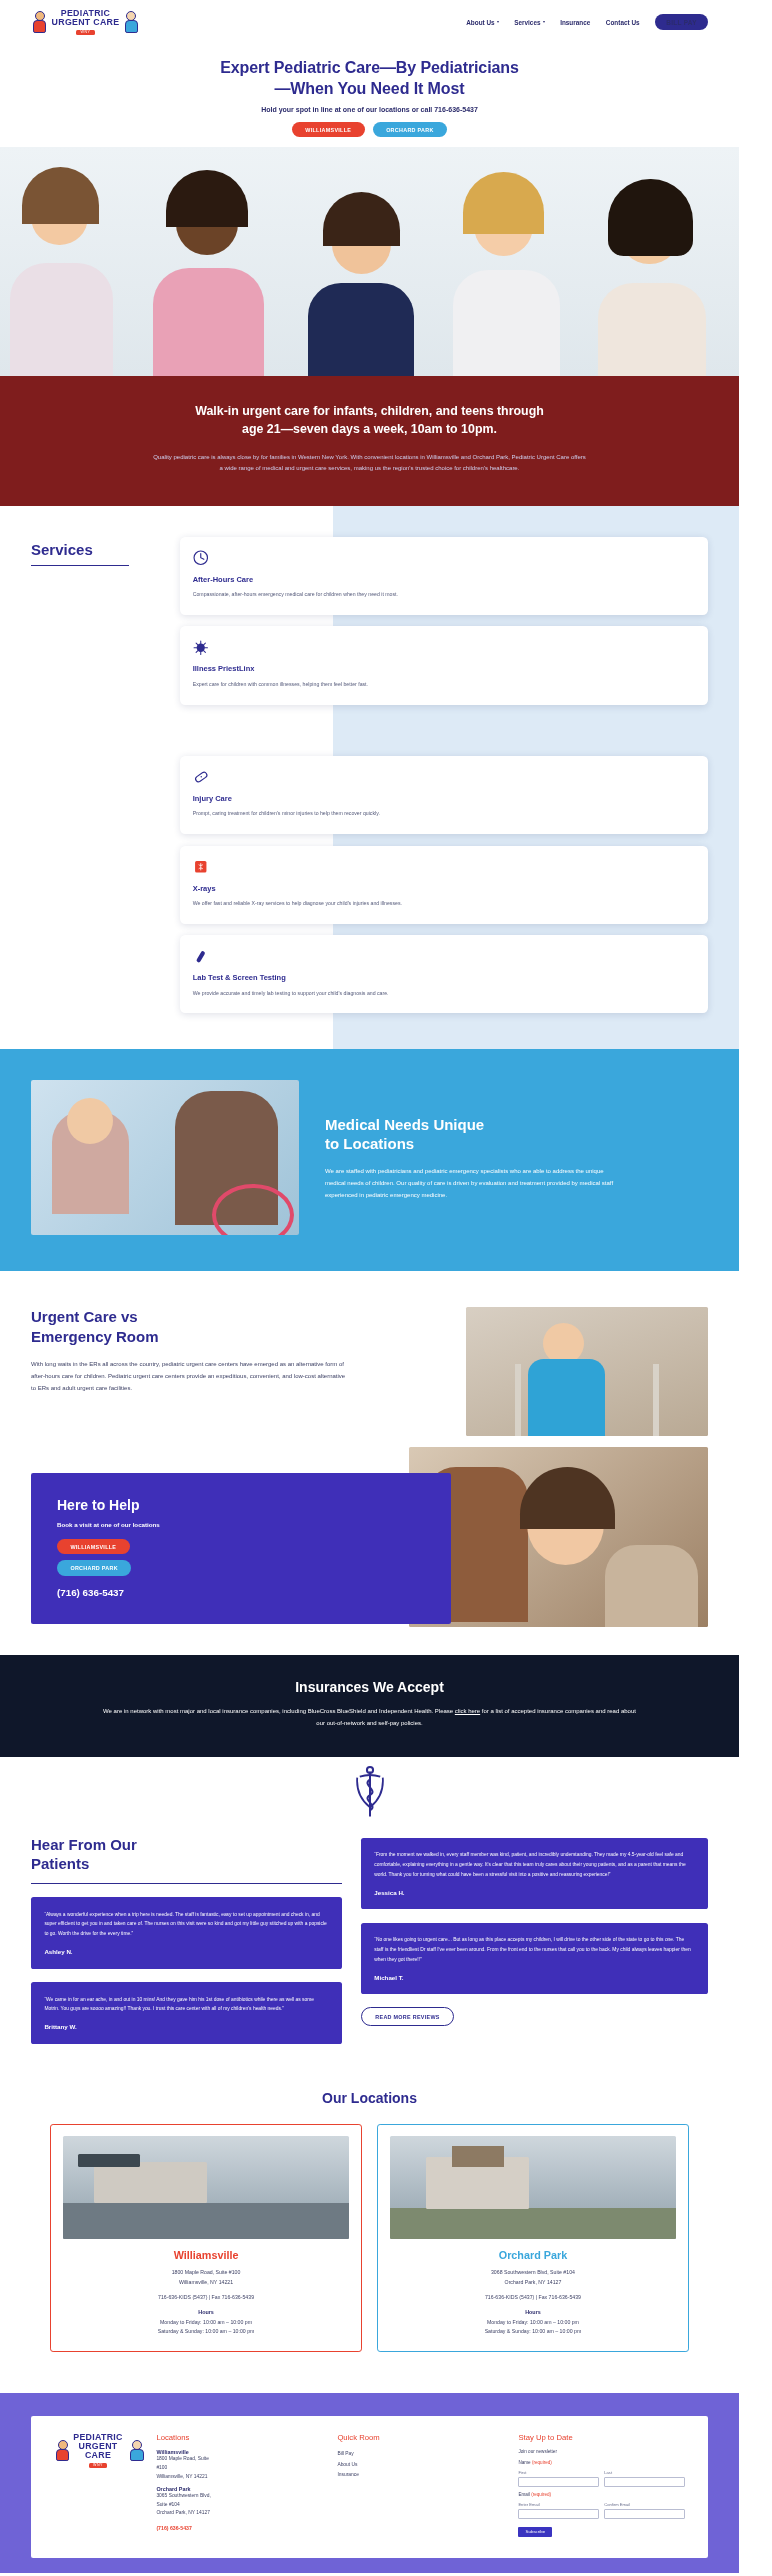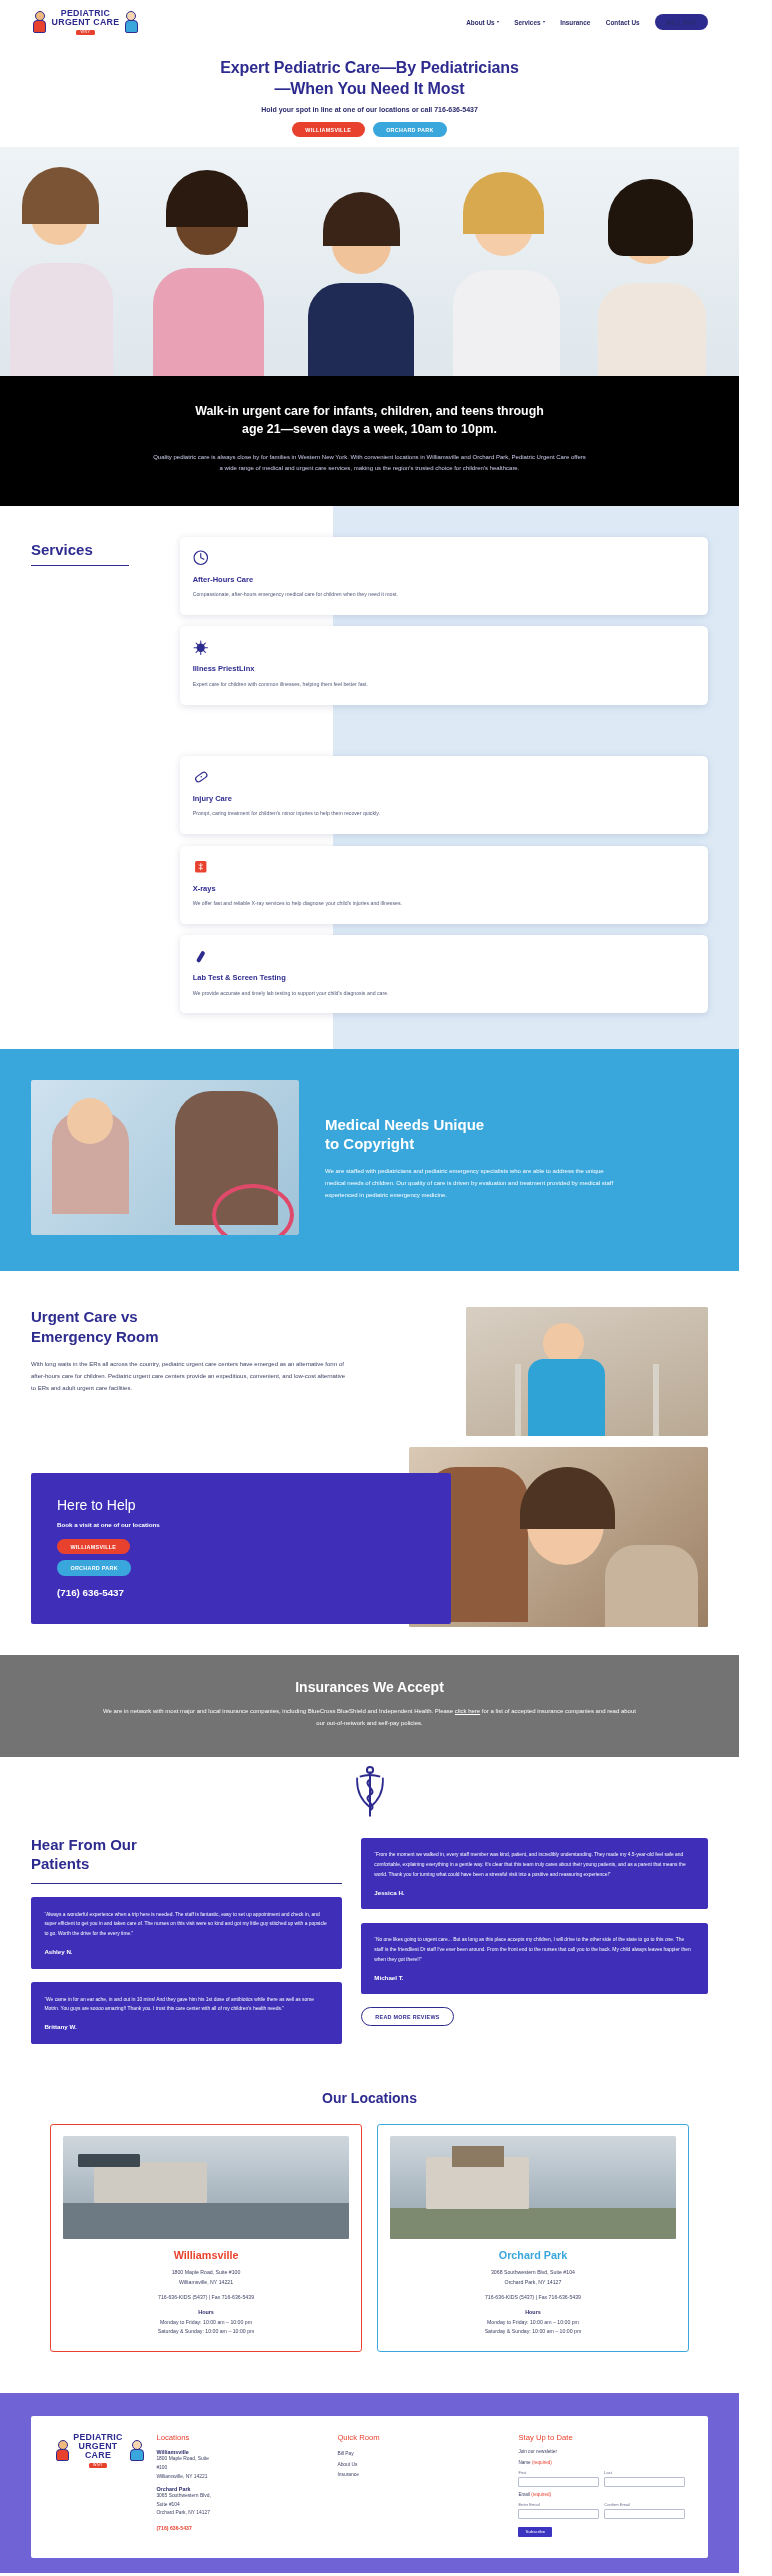--- a/index.html
+++ b/index.html
@@ -104,21 +104,21 @@
     margin-top: 9.3px;
     height: 229px;
     display: flex;
     background: linear-gradient(#f4f7fa,#e8eef3);
     overflow: hidden;
   }
   .kid { flex: 1; position: relative; overflow: hidden; }
 
   
   .banner {
-    background: #000000;
+    background: #7f1d1d;
     color: #fff;
     padding: 27px 0 31px;
     text-align: center;
   }
   .banner h2 {
     font-size: 12.4px;
     line-height: 1.45;
     max-width: 515px;
     margin: 0 auto;
     font-weight: bold;
@@ -202,32 +202,32 @@
   .help-wrap { padding: 5.2px 31px 31px; position: relative; }
   .help-box {
     background: #3f2fb8;
     border-radius: 2.1px;
     padding: 24px 26px 26px;
     width: 62%;
     color: #fff;
     position: relative;
     z-index: 1;
   }
-  .help-box h2 { font-size: 14px; font-weight: normal; }
+  .help-box h2 { font-size: 14px; font-weight: bold; }
   .help-box .bk { margin-top: 8.2px; font-size: 6.2px; font-weight: bold; }
   .help-box .pills { margin-top: 11.3px; display: flex; flex-direction: column; gap: 6.2px; align-items: flex-start; }
   .help-phone { margin-top: 11.3px; font-size: 9.8px; font-weight: bold; color:#fff; text-decoration:none; display:inline-block;}
   .help-photo {
     position: absolute; right: 31px; top: -20.6px; width: 299px; height: 180px;
     background: linear-gradient(140deg,#d9c9b5,#9c8064); border-radius:1.5px; overflow:hidden;
   }
 
   
   .insurance {
-    background: #737373;
+    background: #0f172a;
     color: #fff;
     text-align: center;
     padding: 24px 0 28px;
   }
   .insurance h2 { font-size: 14px; font-weight: bold; }
   .insurance p { margin: 11.3px auto 0; max-width: 536px; font-size: 6px; line-height: 1.9; }
   .insurance a { color: #fff; text-decoration: underline; }
 
   
   .testi {
@@ -469,21 +469,21 @@
   <div class="medical">
     <div class="photo">
       <div style="position:absolute;left:20.6px;top:31px;width:77px;height:103px;border-radius:31px 31px 0 0;background:#cfa9a0"></div>
       <div style="position:absolute;left:36px;top:18px;width:46px;height:46px;border-radius:50%;background:#f0c9a4"></div>
       <div style="position:absolute;right:20.6px;top:10.3px;width:103px;height:134px;border-radius:36px 36px 0 0;background:#7a5a4a"></div>
       <div style="position:absolute;right:5.2px;bottom:-10.3px;width:82px;height:62px;border:4.1px solid #e04a6a;border-radius:50%;"></div>
     </div>
     <div class="txt">
       <h2>
         <span>Medical Needs Unique</span><br>
-        <span>to Copyright</span>
+        <span>to Locations</span>
       </h2>
       <p>We are staffed with pediatricians and pediatric emergency specialists who are able to address the unique medical needs of children. Our quality of care is driven by evaluation and treatment provided by medical staff experienced in pediatric emergency medicine.</p>
     </div>
   </div>
 
   <div class="urgent">
     <div class="txt">
       <h2>
         <span>Urgent Care vs</span><br>
         <span>Emergency Room</span>

